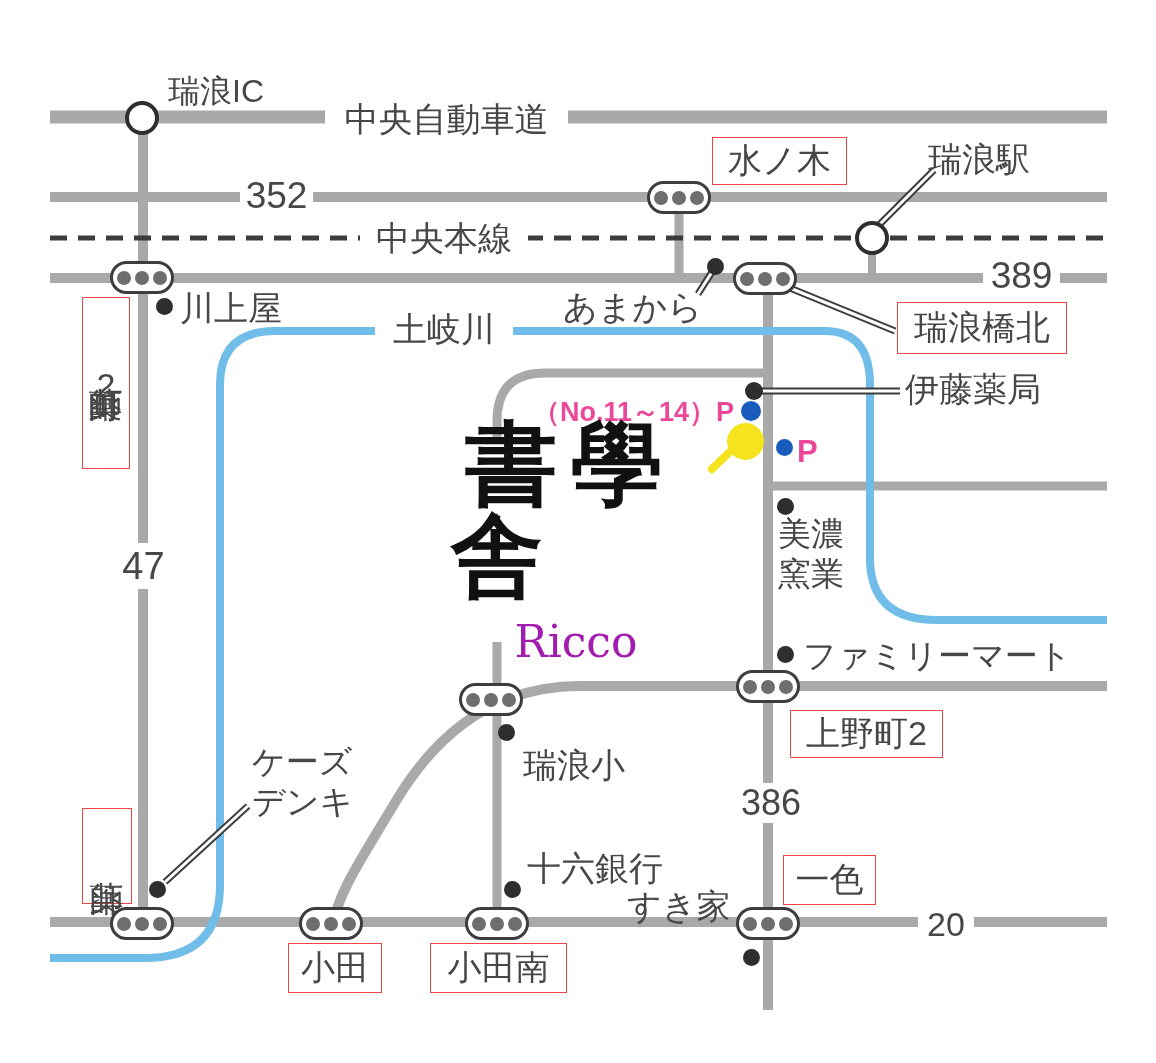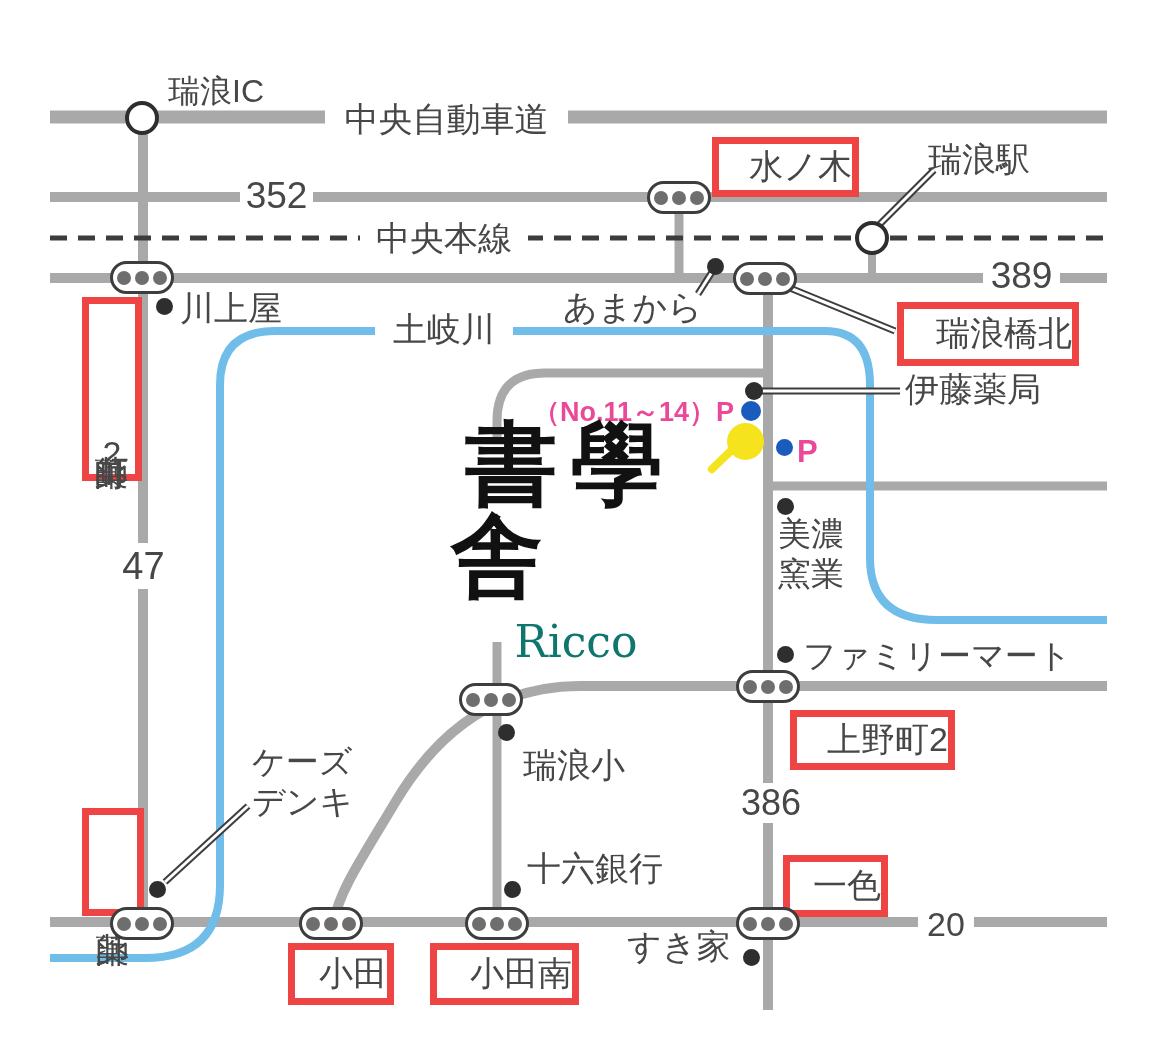--- a/index.html
+++ b/index.html
@@ -2,38 +2,38 @@
 <html><head>
 <meta charset="utf-8">
 <style>
   html,body{margin:0;padding:0;background:#ffffff;}
   #map{position:relative;width:1156px;height:1063px;overflow:hidden;background:#fff;
        font-family:"Liberation Sans","DejaVu Sans",sans-serif;color:#474747;}
   #map svg{position:absolute;left:0;top:0;z-index:0;}
   .lbl{position:absolute;z-index:10;font-size:34px;line-height:1.2;white-space:nowrap;color:#474747;}
   .box{position:absolute;z-index:10;background:#fff;display:flex;align-items:center;justify-content:center;
        font-size:34px;color:#474747;white-space:nowrap;}
-  .bdr{border:7px solid #ef4444;justify-content:flex-end;}
+  .bdr{border:1px solid #ef4444;}
   .vert{writing-mode:vertical-rl;text-orientation:upright;white-space:normal;letter-spacing:2px;}
   .wrap{white-space:normal;}
   .tl{position:absolute;z-index:20;width:58px;height:27px;background:#fff;border:3px solid #3d3d3d;
       border-radius:17px;display:flex;align-items:center;justify-content:space-evenly;}
   .tl i{width:14px;height:14px;border-radius:50%;background:#6e6e6e;}
   .dot{position:absolute;z-index:20;width:17px;height:17px;border-radius:50%;background:#2e2e2e;}
   .big{width:18px;height:18px;}
   .bluedot{background:#1a5cbe;}
   .wcircle{position:absolute;z-index:20;width:26px;height:26px;background:#fff;border:4px solid #2e2e2e;border-radius:50%;}
   .blue{color:#ec4899;font-weight:bold;}
   .pk1{font-size:27px;}
   .pk2{font-size:31px;}
   .title-box{position:absolute;z-index:12;left:415px;top:443px;width:322px;height:199px;background:#fff;
       display:flex;flex-direction:column;align-items:center;justify-content:center;}
   .title-main{font-family:"DejaVu Serif","Liberation Serif",serif;font-weight:bold;font-size:92px;
       letter-spacing:14px;line-height:1;color:#111;text-indent:14px;margin-left:36px;}
-  .title-sub{font-family:"DejaVu Serif","Liberation Serif",serif;font-size:44px;color:#0f766e;margin-top:14px;}
+  .title-sub{font-family:"DejaVu Serif","Liberation Serif",serif;font-size:44px;color:#a21caf;margin-top:14px;}
   .pin-head{position:absolute;z-index:30;left:727px;top:423px;width:37px;height:37px;border-radius:50%;background:#f5e31e;}
   .pin-stick{position:absolute;z-index:29;left:709px;top:468px;width:47px;height:8px;border-radius:4px;
       background:#f5e31e;transform:rotate(-44deg);transform-origin:left center;}
   .blank{position:absolute;z-index:10;background:#fff;}
   .fs32{font-size:32px;} .fs33{font-size:33px;} .fs36{font-size:36px;} .fs37{font-size:37px;} .fs38{font-size:38px;}
 </style>
 </head>
 <body>
 
 <div id="map">
@@ -193,21 +193,21 @@
   <div class="lbl fs32" style="left:168px;top:72px;">瑞浪IC</div>
   <div class="lbl" style="left:928px;top:139px;">瑞浪駅</div>
   <div class="lbl" style="left:180px;top:288px;">川上屋</div>
   <div class="lbl" style="left:563px;top:287px;">あまから</div>
   <div class="lbl fs33 wrap" style="left:778px;top:514px;width:70px;">美濃窯業</div>
   <div class="lbl" style="left:905px;top:369px;">伊藤薬局</div>
   <div class="lbl fs33" style="left:803px;top:636px;">ファミリーマート</div>
   <div class="lbl" style="left:523px;top:745px;">瑞浪小</div>
   <div class="lbl fs33 wrap" style="left:252px;top:742px;width:105px;">ケーズデンキ</div>
   <div class="lbl" style="left:527px;top:848px;">十六銀行</div>
-  <div class="lbl" style="left:627px;top:926px;">すき家</div>
+  <div class="lbl" style="left:627px;top:886px;">すき家</div>
   <div class="lbl blue pk1" style="left:533px;top:396px;">（No.11～14）P</div>
   <div class="lbl blue pk2" style="left:797px;top:433px;">P</div>
 
   <div class="title-box">
     <div class="title-main">書學舎</div>
     <div class="title-sub">Ricco</div>
   </div>
 
   <div class="pin-stick"></div>
   <div class="pin-head"></div>

